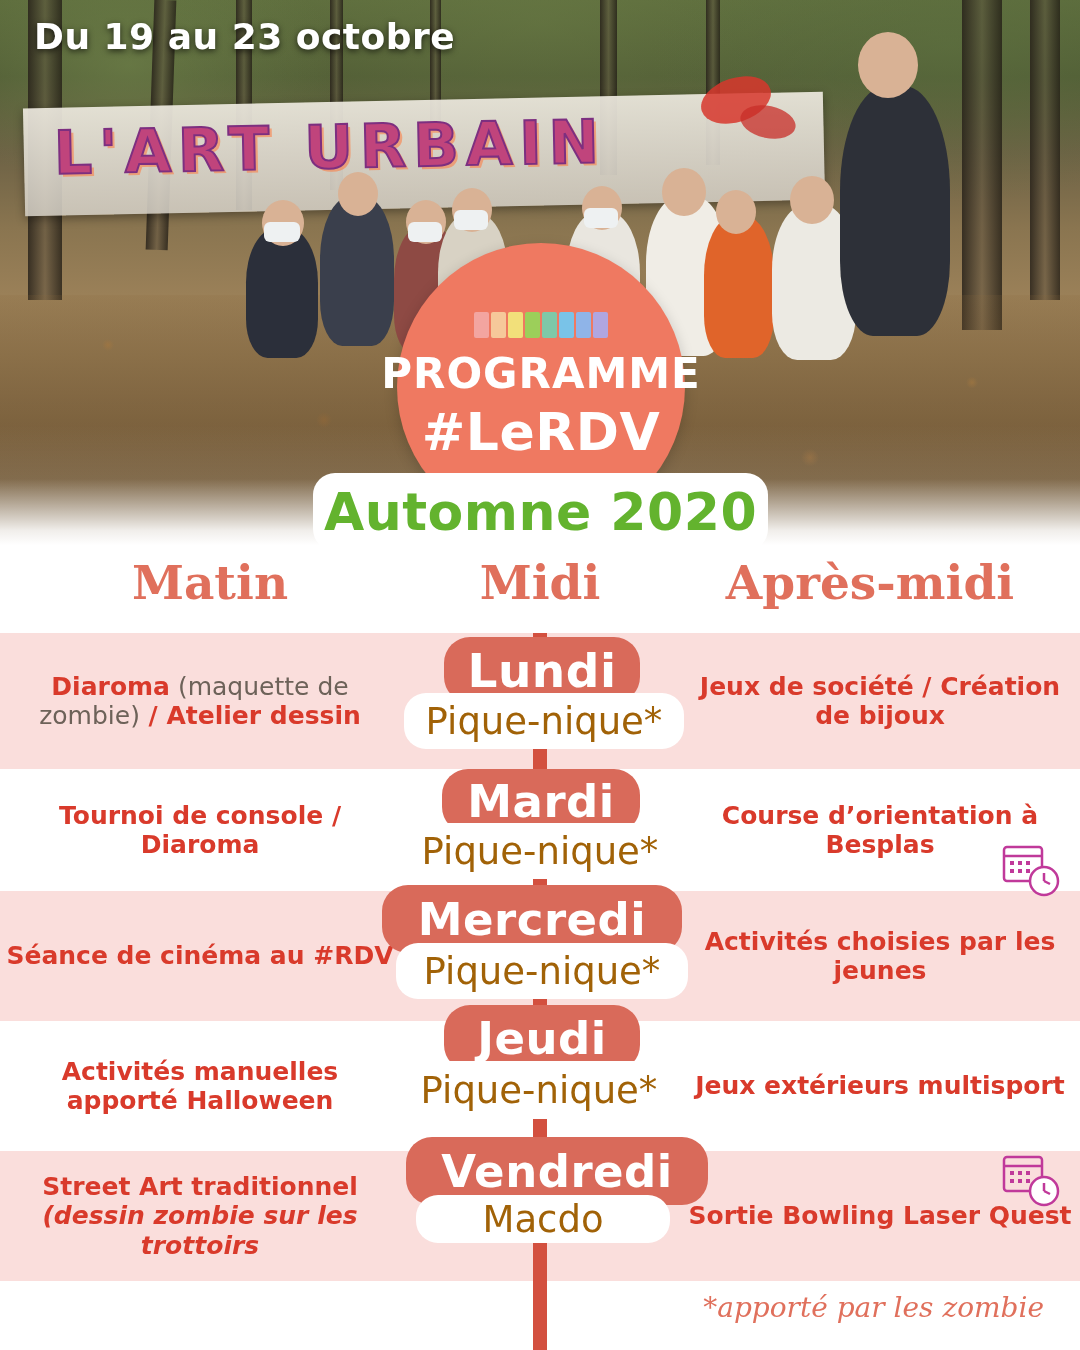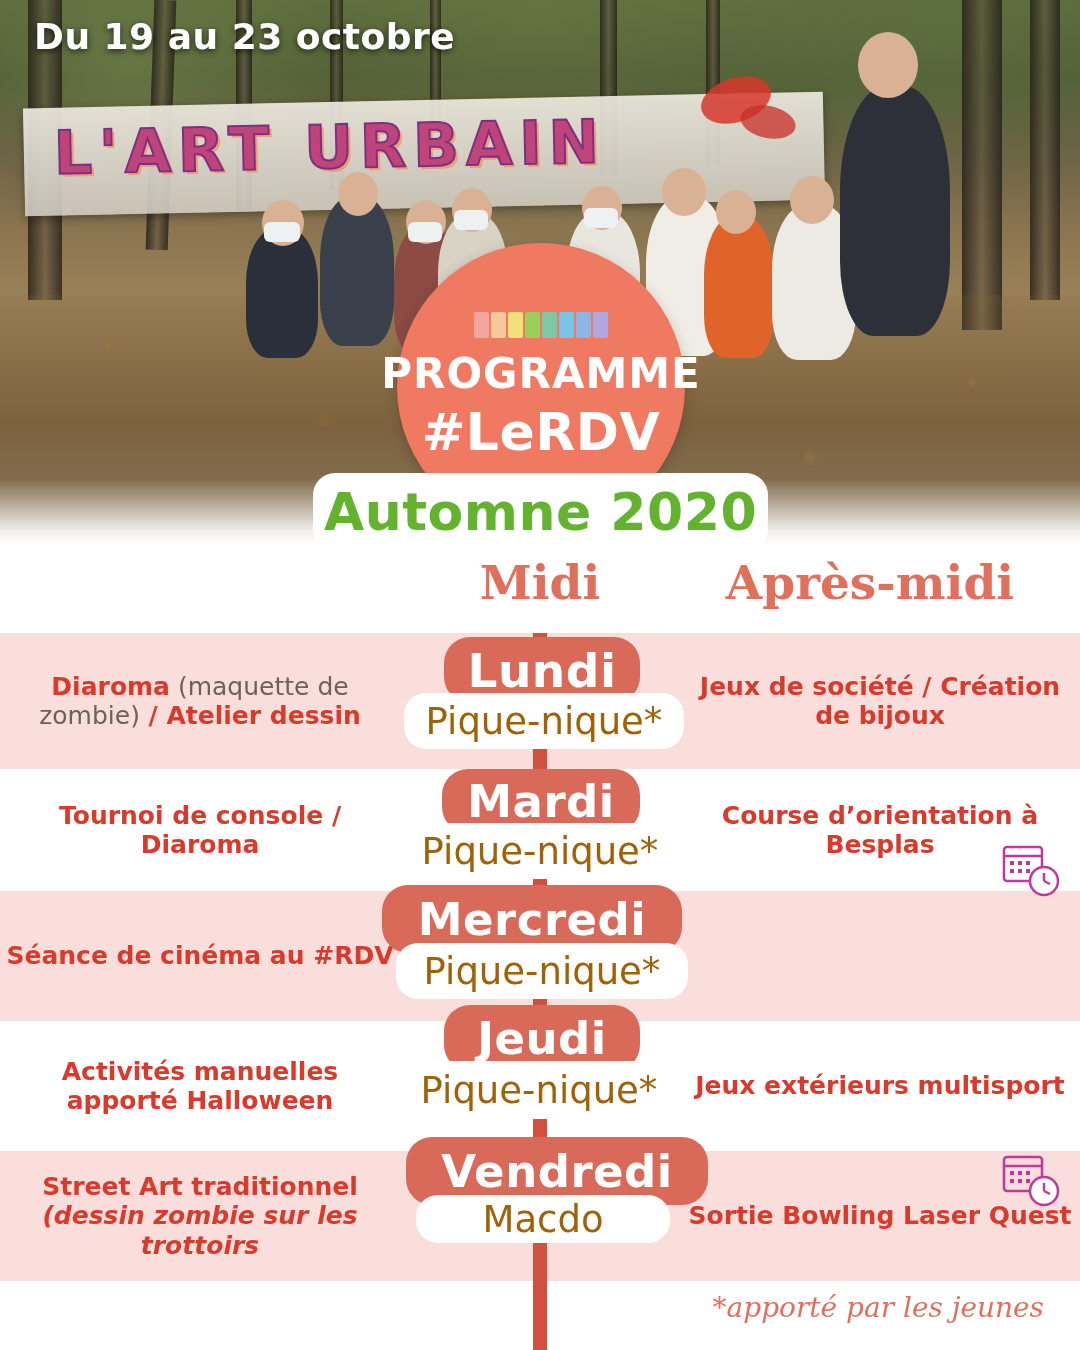--- a/index.html
+++ b/index.html
@@ -291,20 +291,21 @@
     <div class="circle-l2">#LeRDV</div>
   </div>
 
   <div class="season">
     <span>Automne 2020</span>
   </div>
 
   <div class="table">
 
     <div class="col-heads">
+      <div class="col-head ch-matin">Matin</div>
       <div class="col-head ch-midi">Midi</div>
       <div class="col-head ch-apres">Après-midi</div>
     </div>
 
     <div class="spine"></div>
 
     <div class="rows">
 
       <div class="row alt" style="height:136px;">
         <div class="cell cell-matin">
@@ -326,20 +327,23 @@
         <div class="cell cell-apres">
           <div class="cell-text">Course d’orientation à Besplas</div>
         </div>
       </div>
 
       <div class="row alt" style="height:130px;">
         <div class="cell cell-matin">
           <div class="cell-text">Séance de cinéma au #RDV</div>
         </div>
         <div class="cell cell-midi"></div>
+        <div class="cell cell-apres">
+          <div class="cell-text">Activités choisies par les jeunes</div>
+        </div>
       </div>
 
       <div class="row" style="height:130px;">
         <div class="cell cell-matin">
           <div class="cell-text">Activités manuelles apporté Halloween</div>
         </div>
         <div class="cell cell-midi"></div>
         <div class="cell cell-apres">
           <div class="cell-text">Jeux extérieurs multisport</div>
         </div>
@@ -399,16 +403,16 @@
           <rect x="24" y="18" width="4" height="4"></rect>
         <rect x="8" y="26" width="4" height="4"></rect>
           <rect x="16" y="26" width="4" height="4"></rect>
           <rect x="24" y="26" width="4" height="4"></rect>
       </g>
       <circle cx="42" cy="38" r="14" fill="#ffffff" stroke="#c0399a" stroke-width="2.5"></circle>
       <line x1="42" y1="38" x2="42" y2="30" stroke="#c0399a" stroke-width="2.5"></line>
       <line x1="42" y1="38" x2="48" y2="41" stroke="#c0399a" stroke-width="2.5"></line>
     </svg>
 
-    <div class="footnote">*apporté par les jeunes</div>
+    <div class="footnote">*apporté par les zombie</div>
   </div>
 
 </div>
 
 </body></html>

